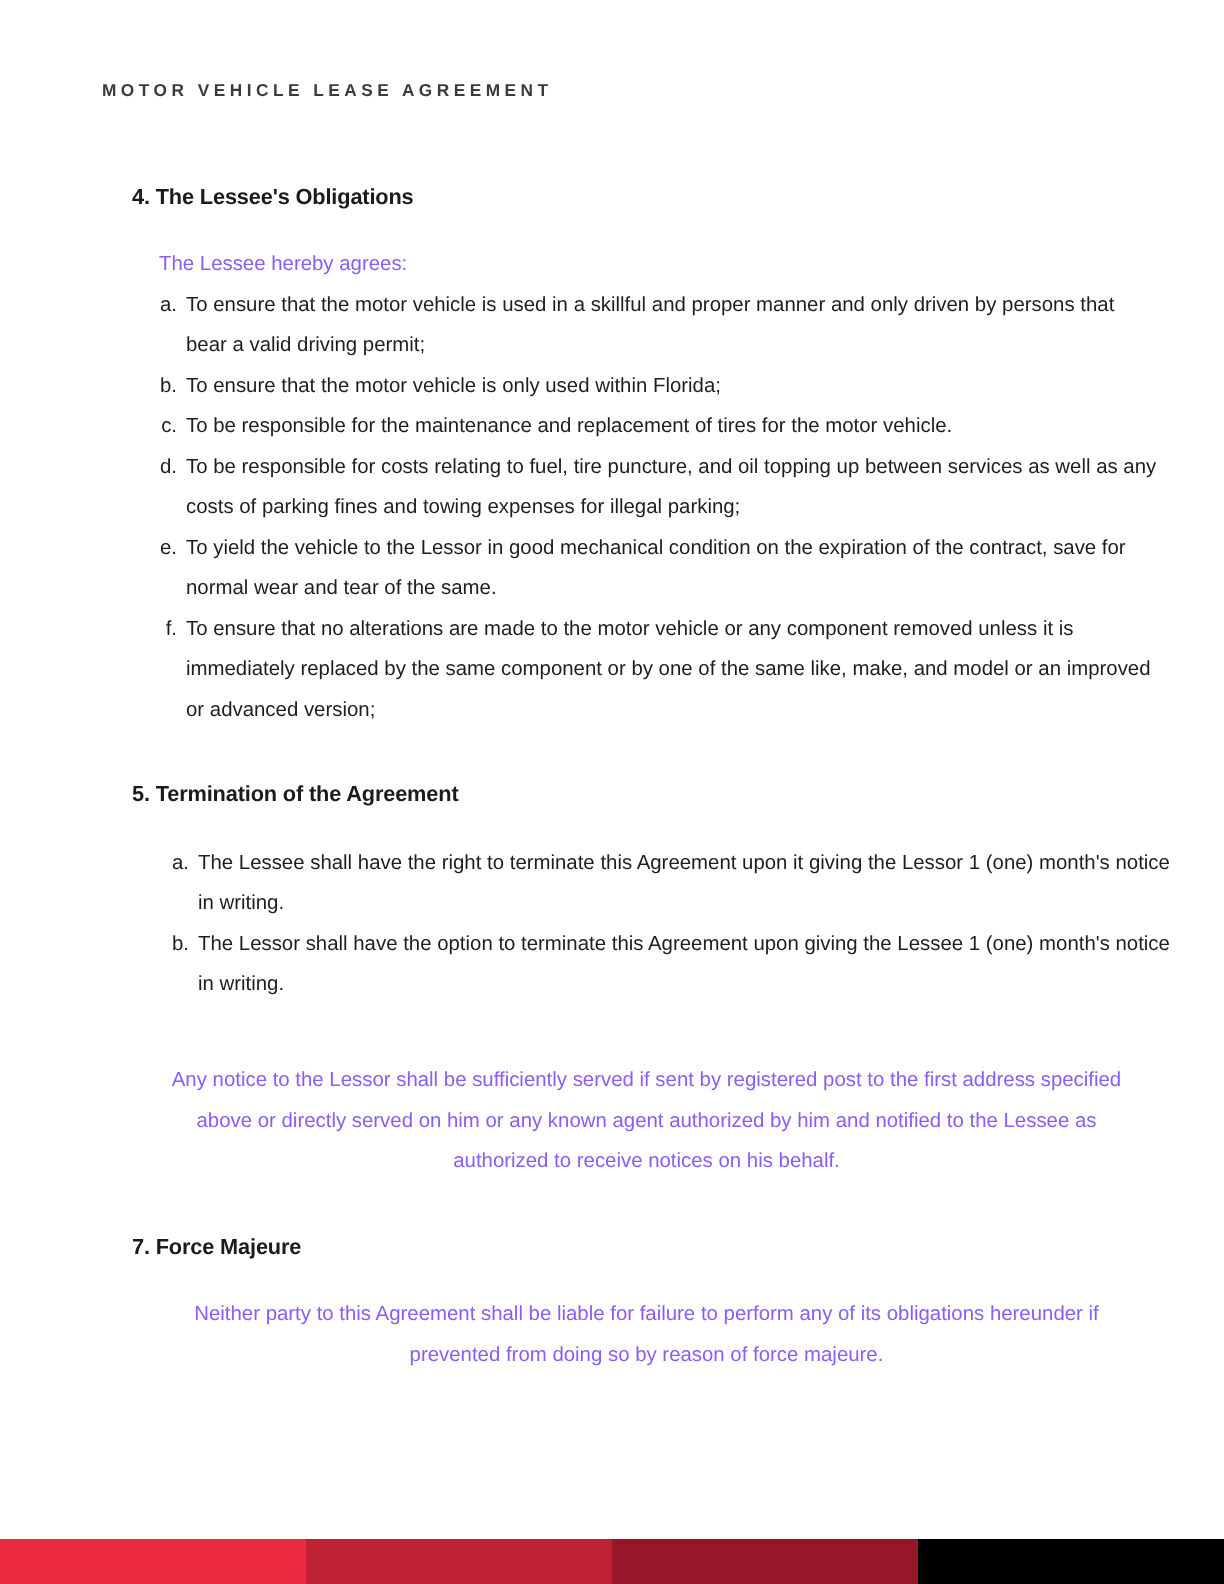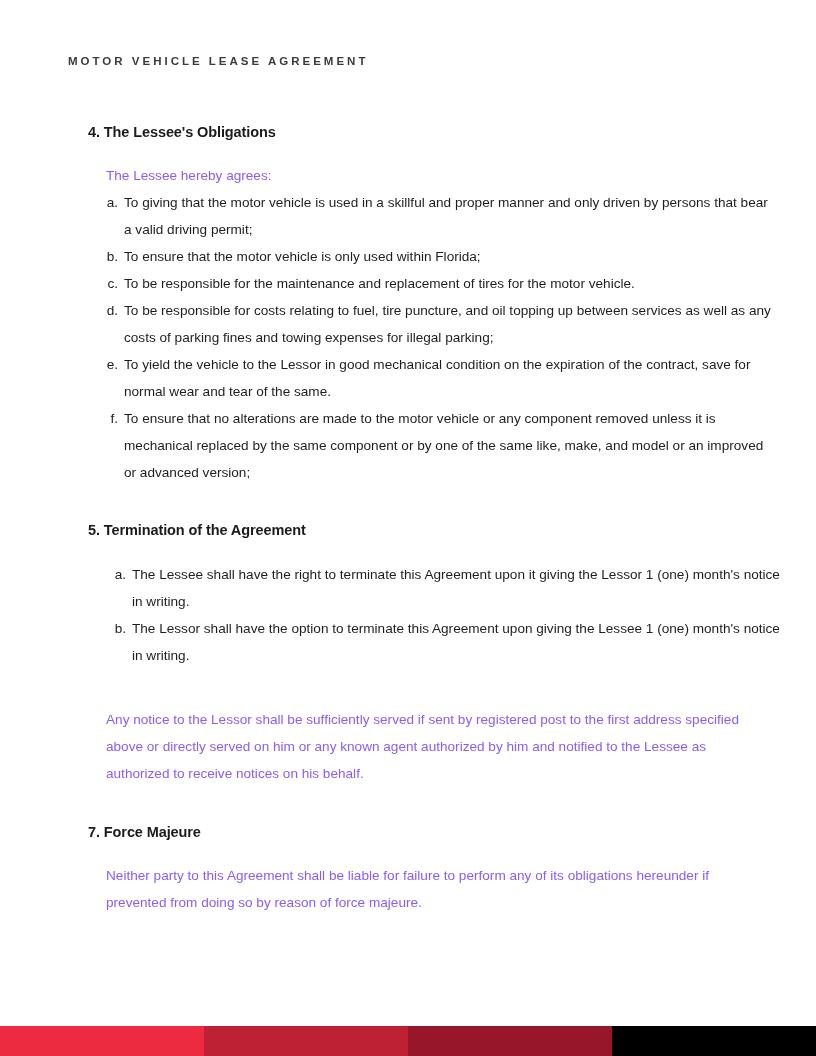--- a/index.html
+++ b/index.html
@@ -72,20 +72,21 @@
     margin: 0;
   }
   .lead {
     margin-top: 21px;
     margin-left: 18px;
   }
   .body-para {
     margin-top: 21px;
     margin-left: 18px;
     width: 650px;
+    text-align: center;
   }
 
   
   ol.alpha {
     list-style: none;
     margin: 0;
     padding: 0;
   }
   ol.alpha.level-4 { margin-top: 0px; margin-left: 16px; }
   ol.alpha.level-5 { margin-top: 21px; margin-left: 24px; }
@@ -139,41 +140,41 @@
   <div class="content">
 
     <div class="section sec-4">
       <h2 class="section-heading">4. The Lessee's Obligations</h2>
 
       <p class="para lead">The Lessee hereby agrees:</p>
 
       <ol class="alpha level-4">
         <li>
           <span class="marker">a.</span>
-          <span class="item-text w4">To giving that the motor vehicle is used in a skillful and proper manner and only driven by persons that bear a valid driving permit;</span>
+          <span class="item-text w4">To ensure that the motor vehicle is used in a skillful and proper manner and only driven by persons that bear a valid driving permit;</span>
         </li>
         <li>
           <span class="marker">b.</span>
           <span class="item-text w4">To ensure that the motor vehicle is only used within Florida;</span>
         </li>
         <li>
           <span class="marker">c.</span>
           <span class="item-text w4">To be responsible for the maintenance and replacement of tires for the motor vehicle.</span>
         </li>
         <li>
           <span class="marker">d.</span>
           <span class="item-text w4">To be responsible for costs relating to fuel, tire puncture, and oil topping up between services as well as any costs of parking fines and towing expenses for illegal parking;</span>
         </li>
         <li>
           <span class="marker">e.</span>
           <span class="item-text w4">To yield the vehicle to the Lessor in good mechanical condition on the expiration of the contract, save for normal wear and tear of the same.</span>
         </li>
         <li>
           <span class="marker">f.</span>
-          <span class="item-text w4">To ensure that no alterations are made to the motor vehicle or any component removed unless it is mechanical replaced by the same component or by one of the same like, make, and model or an improved or advanced version;</span>
+          <span class="item-text w4">To ensure that no alterations are made to the motor vehicle or any component removed unless it is immediately replaced by the same component or by one of the same like, make, and model or an improved or advanced version;</span>
         </li>
       </ol>
     </div>
 
     <div class="section sec-5">
       <h2 class="section-heading">5. Termination of the Agreement</h2>
 
       <ol class="alpha level-5">
         <li>
           <span class="marker">a.</span>

